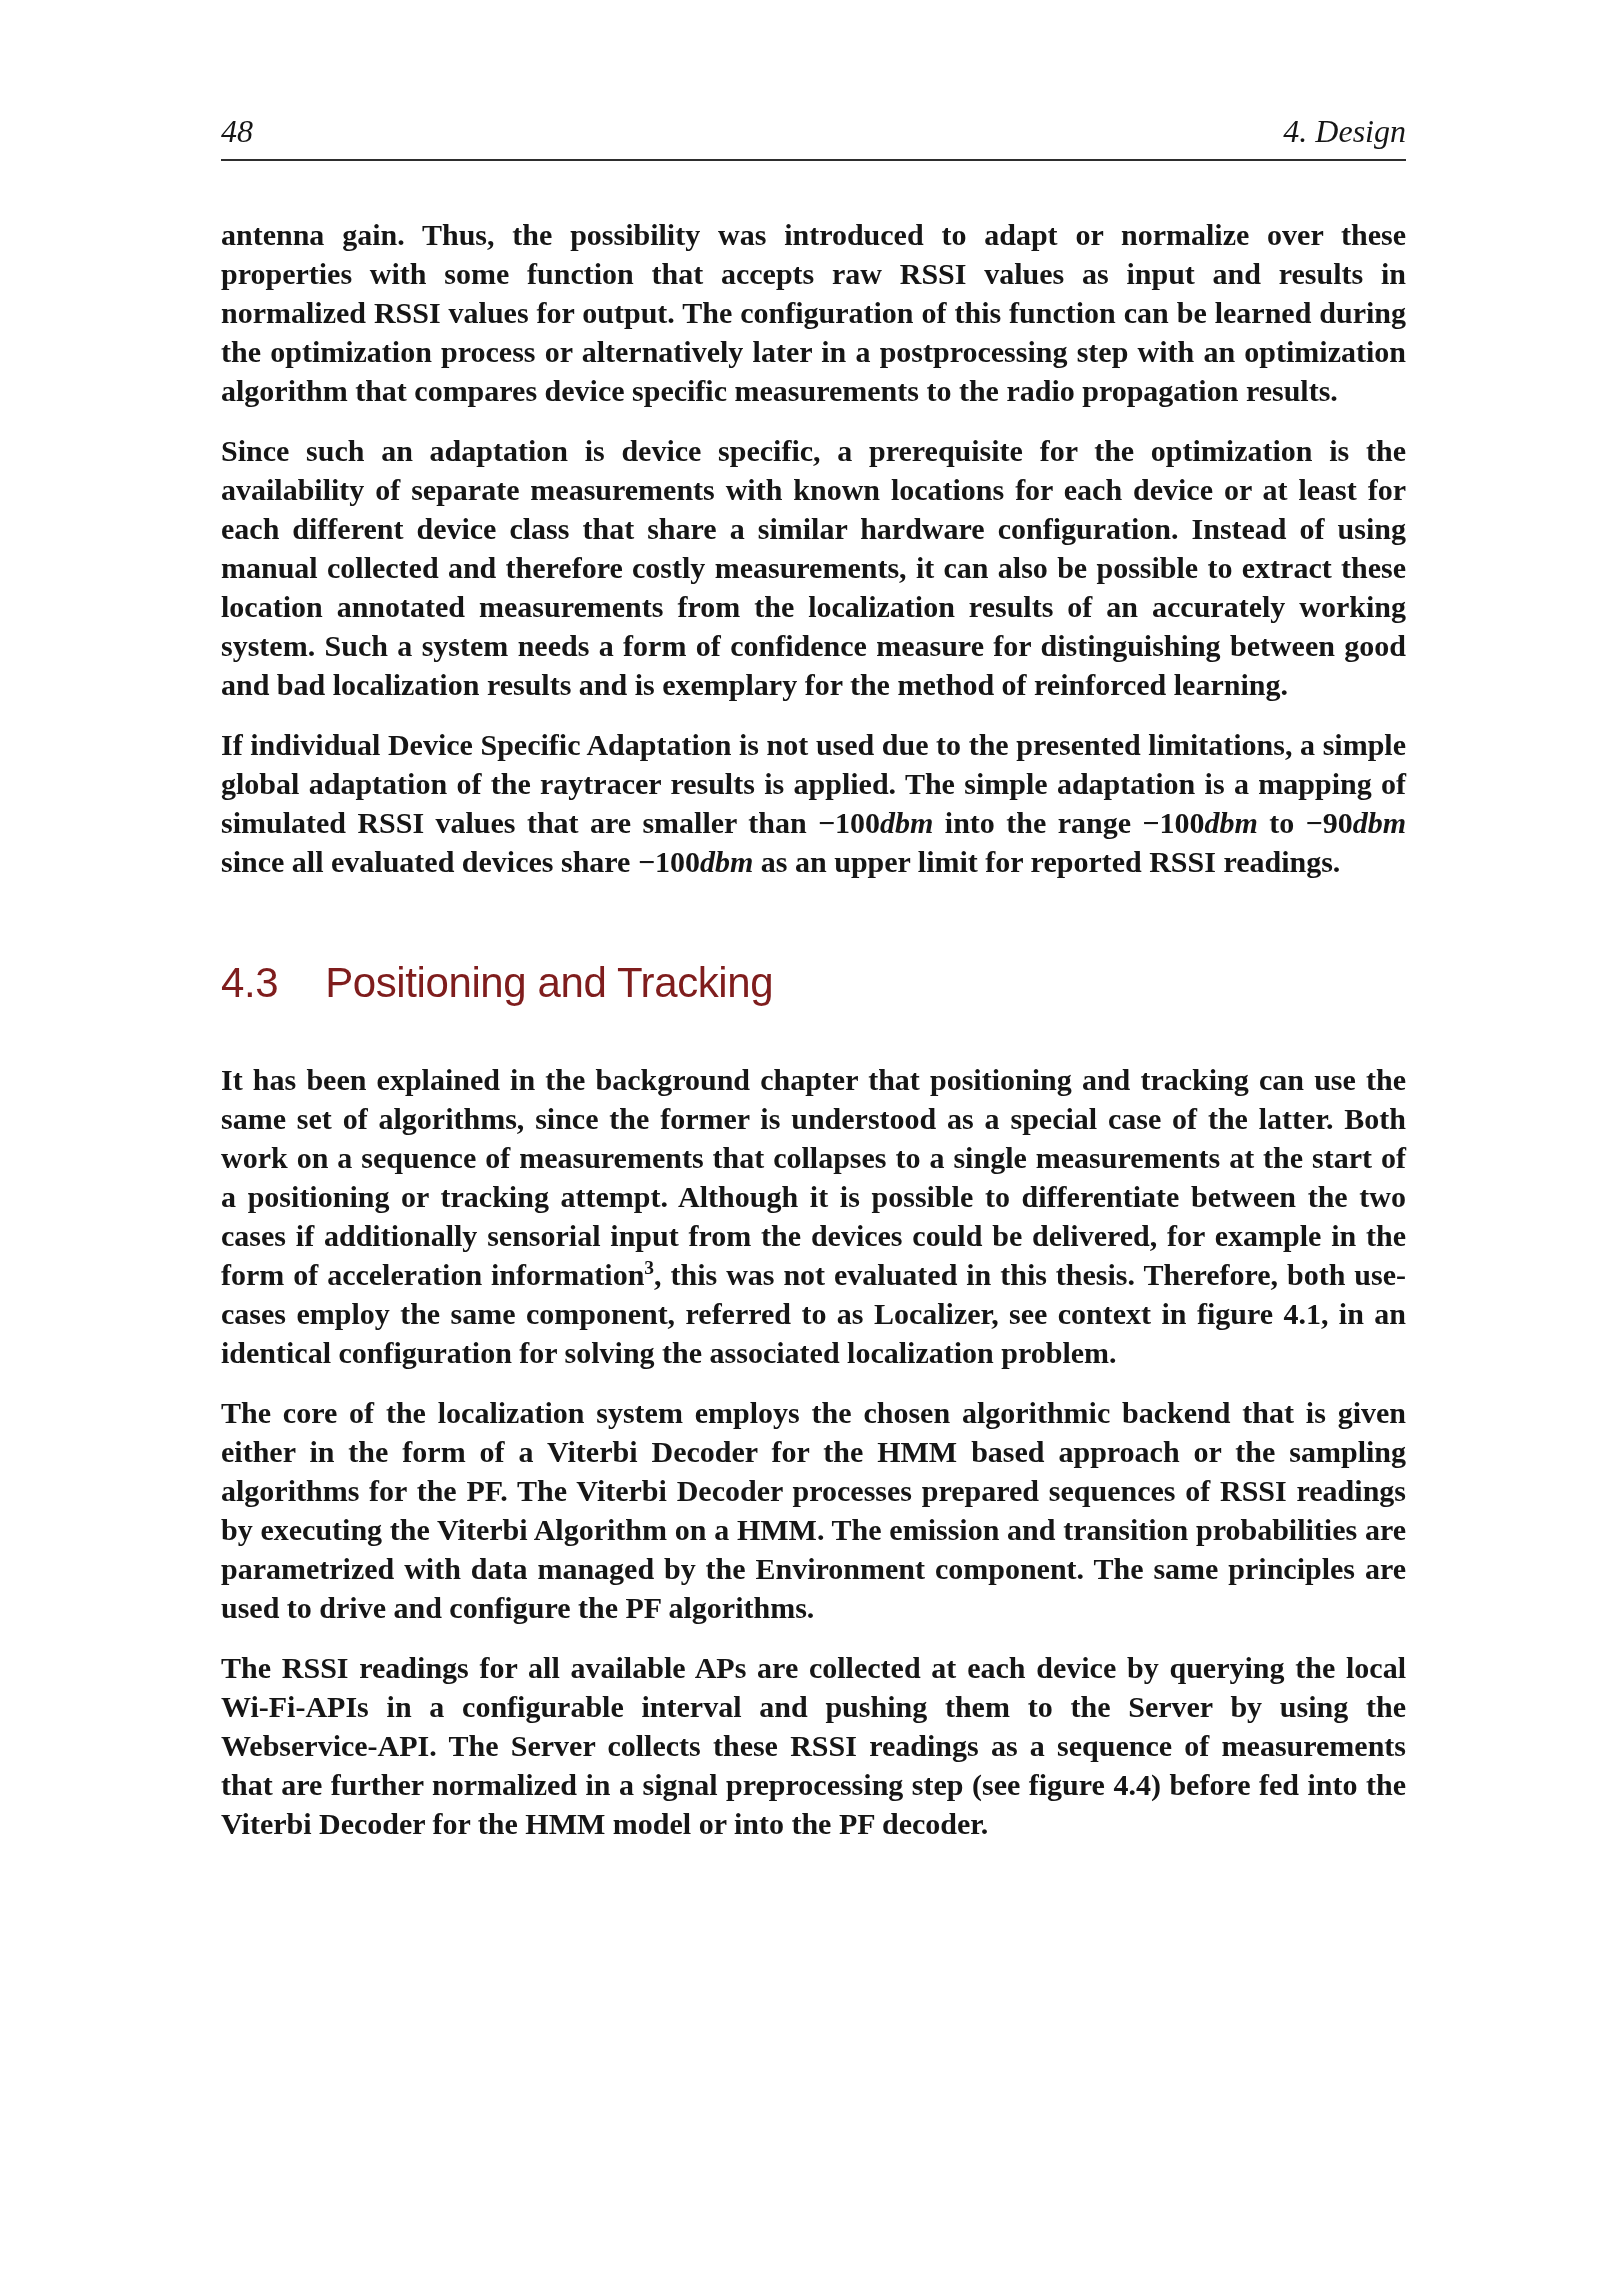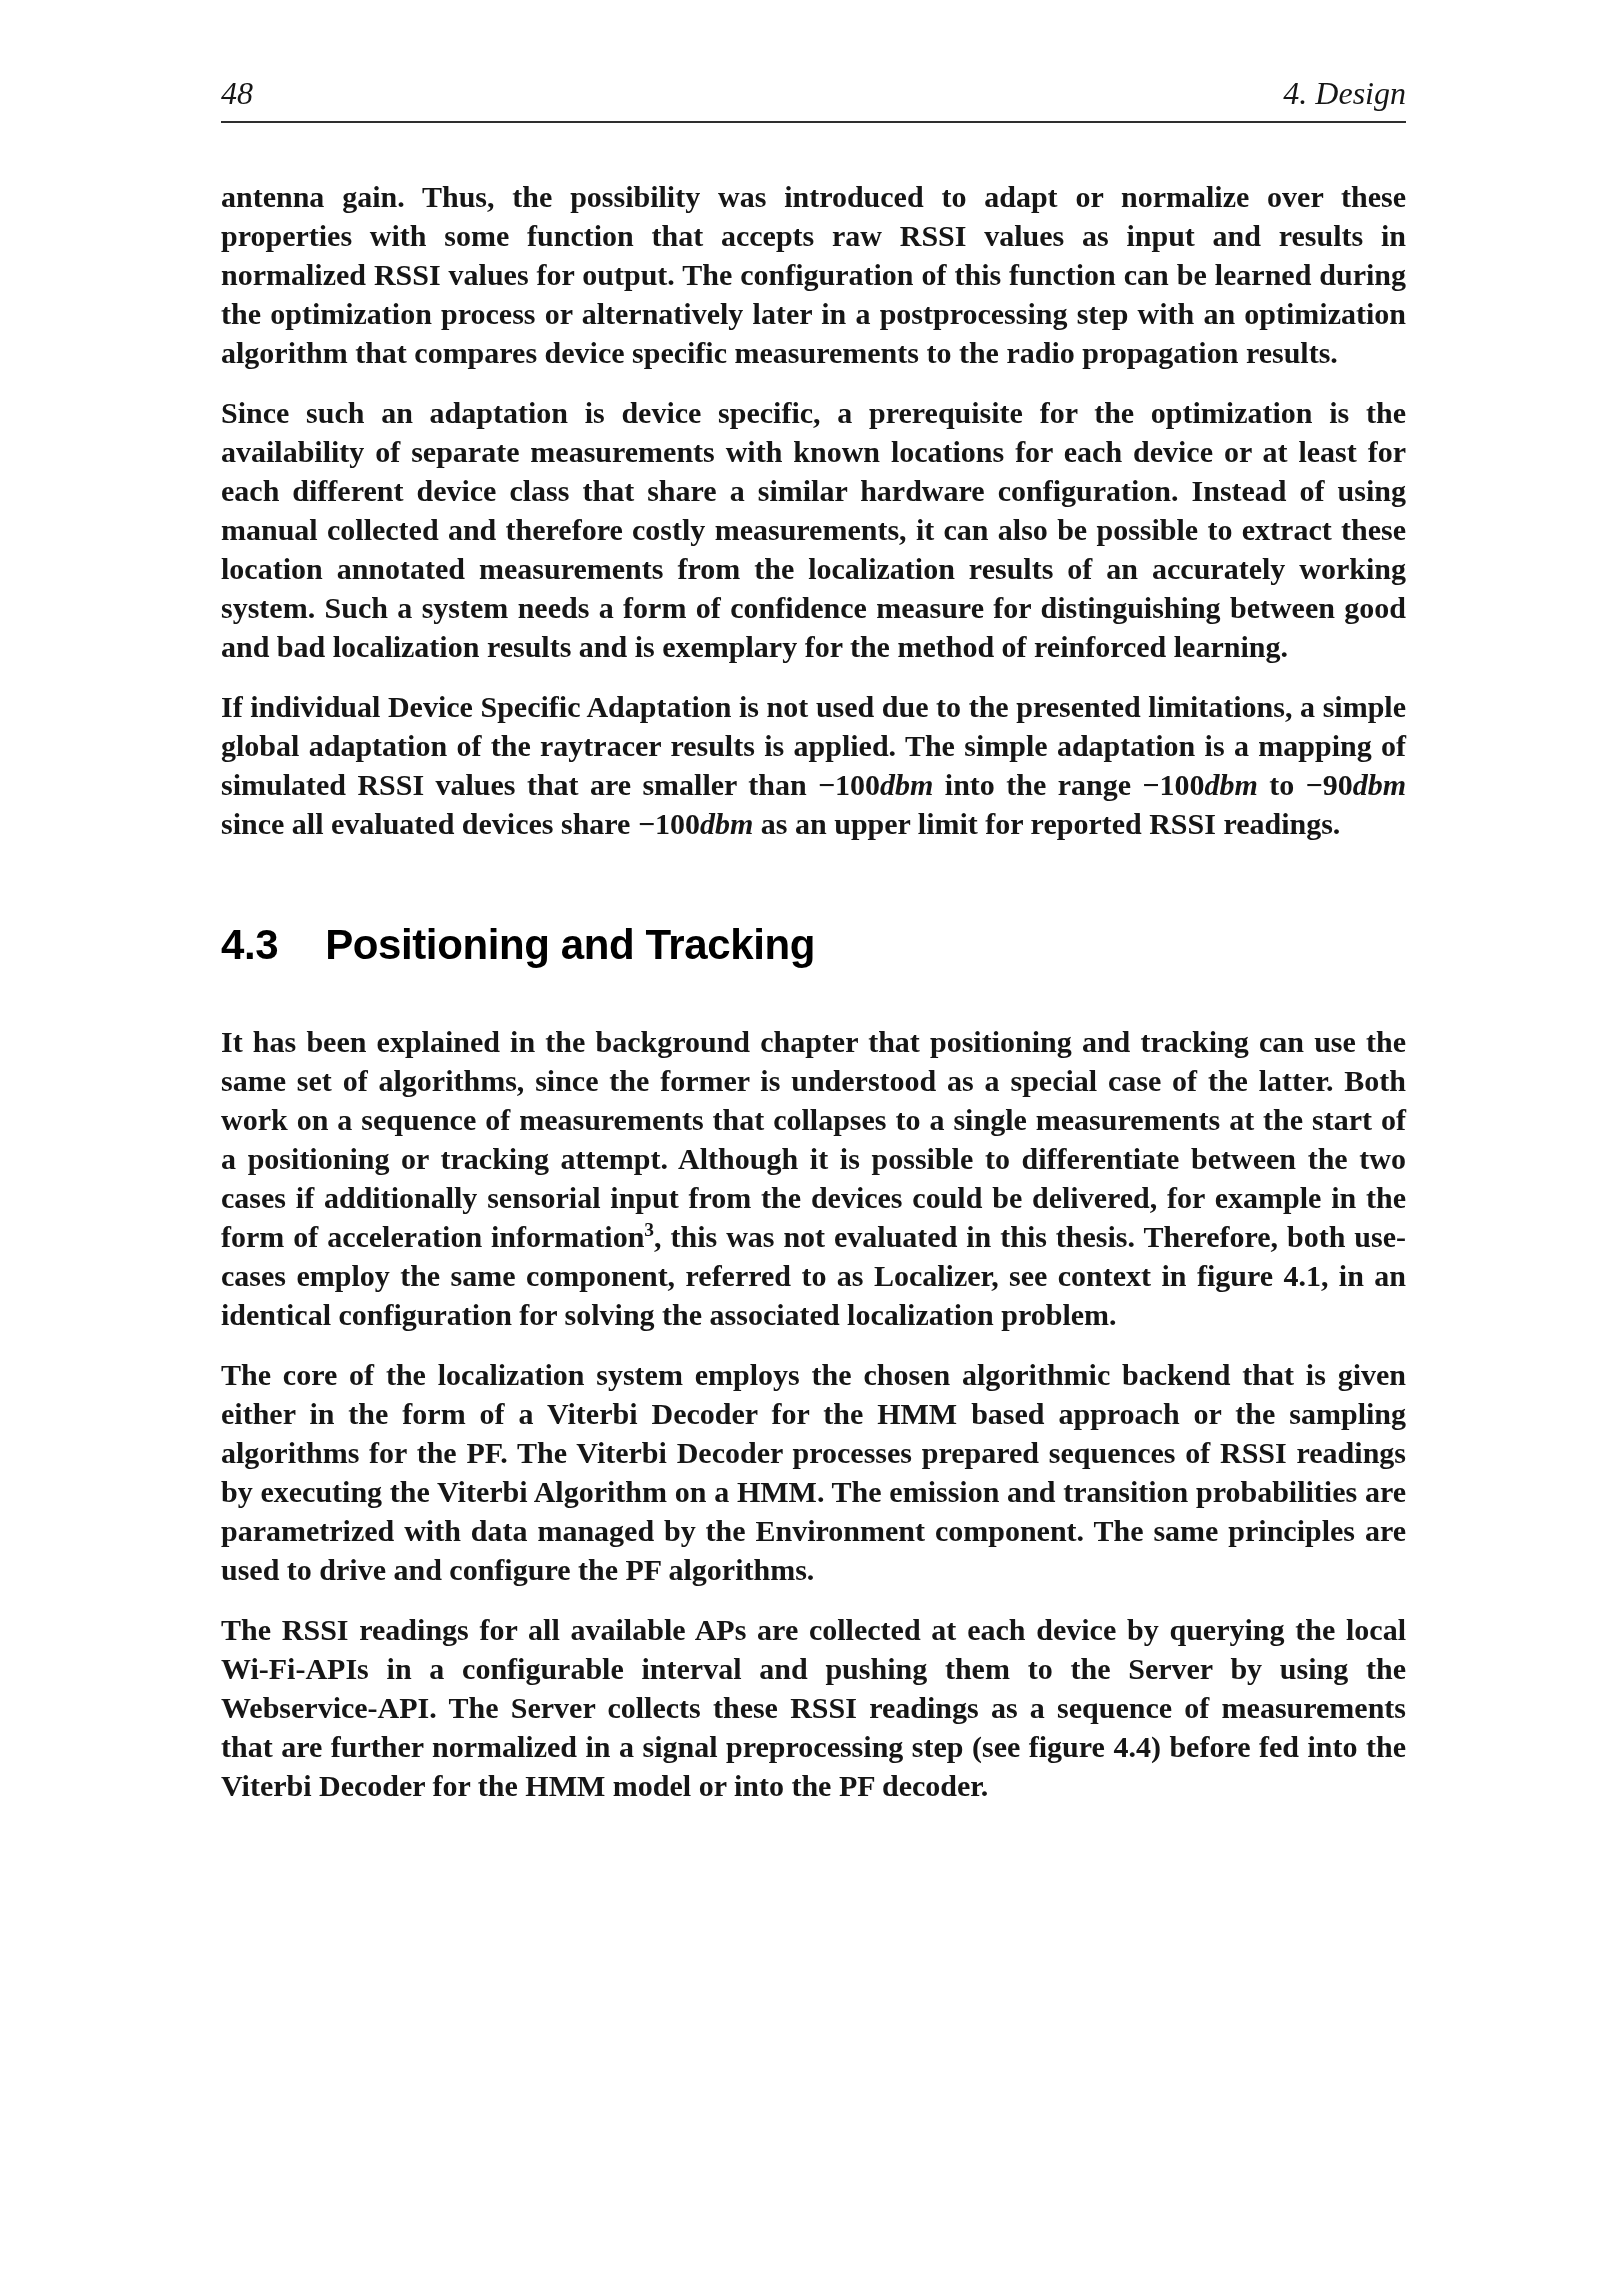--- a/index.html
+++ b/index.html
@@ -7,21 +7,21 @@
     width: 1623px; height: 2295px;
     background: #ffffff;
     overflow: hidden;
   }
   .page {
     width: 1623px; height: 2295px;
     background: #ffffff;
     color: #161616;
     font-family: "Liberation Serif", "DejaVu Serif", serif;
     box-sizing: border-box;
-    padding: 76px 217px 0 221px;
+    padding: 114px 217px 0 221px;
   }
   .running-head {
     display: flex;
     justify-content: space-between;
     align-items: baseline;
     font-style: italic;
     font-size: 32px;
     line-height: 34px;
   }
   .head-rule {
@@ -39,25 +39,25 @@
   }
   .body-text p.first-para { margin-top: 54px; }
   .mi { font-style: italic; }
   sup.fn-mark {
     font-size: 19.5px;
     line-height: 0;
     vertical-align: super;
   }
   h2.section-heading {
     font-family: "Liberation Sans", "DejaVu Sans", sans-serif;
-    font-weight: 700;
+    font-weight: 400;
     font-size: 42px;
     line-height: 47px;
     letter-spacing: -0.4px;
-    color: #000000;
+    color: #7f1d1d;
     margin: 78px 0 44px 0;
     display: flex;
   }
   .section-number {
     margin-right: 47px;
     flex: 0 0 auto;
   }
   .footnote-block { margin-top: 32px; }
   .footnote-rule {
     border: none;

